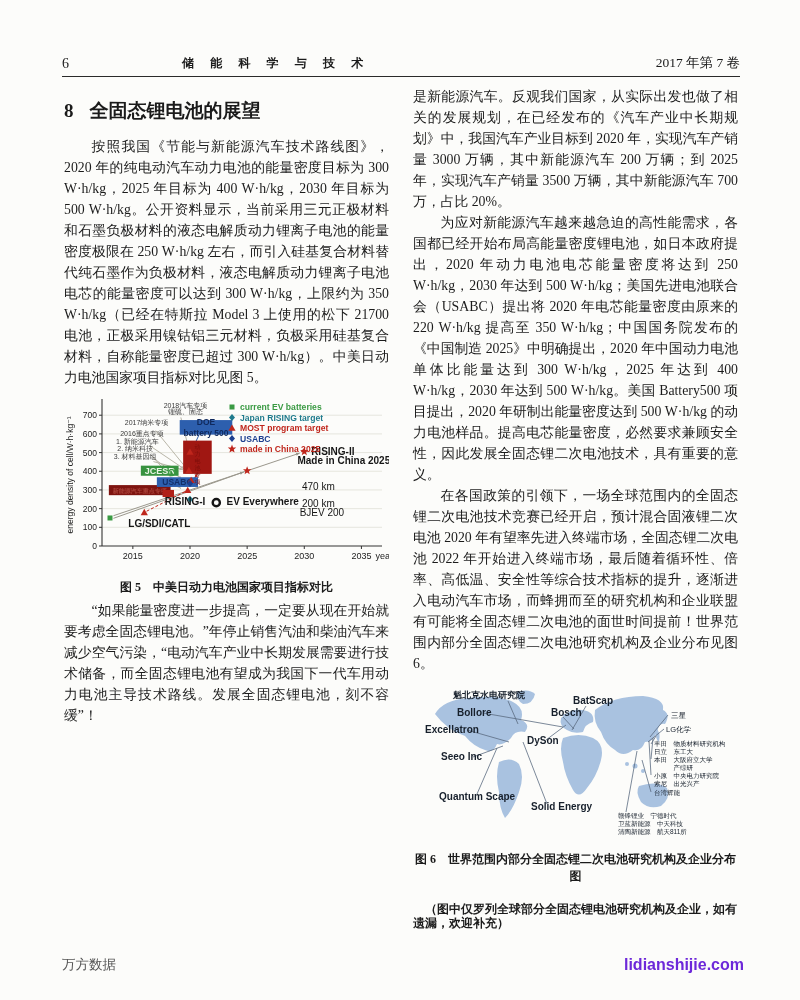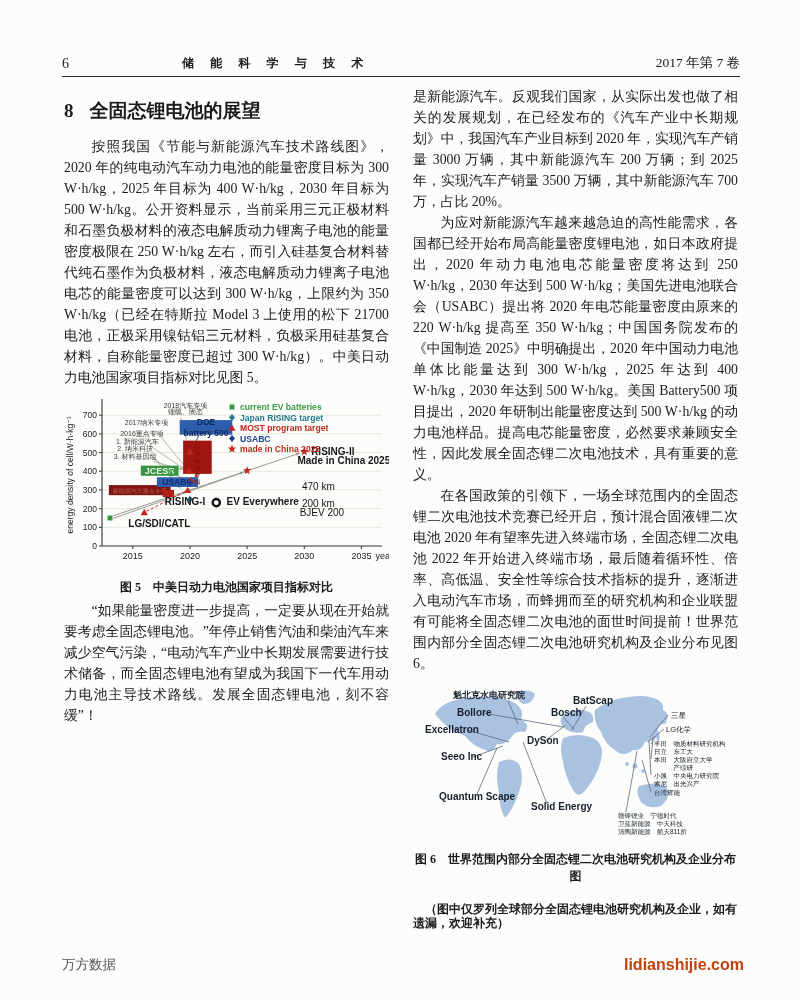--- a/index.html
+++ b/index.html
@@ -223,16 +223,16 @@
               <text x="205" y="154" font-size="6.5" fill="#17202c">清陶新能源　航天811所</text>
             </svg></div>
         <figcaption>图 6　世界范围内部分全固态锂二次电池研究机构及企业分布图</figcaption>
         <div class="fig-note">（图中仅罗列全球部分全固态锂电池研究机构及企业，如有遗漏，欢迎补充）</div>
       </figure>
     </div>
   </div>
 
   <footer class="ftr">
     <span class="wf">万方数据</span>
-    <span class="site" id="site-mark" style="color: #c2410c;">lidianshijie.com</span>
+    <span class="site" id="site-mark" style="color: #6d28d9;">lidianshijie.com</span>
   </footer>
 
 </div>
 
 </body></html>

